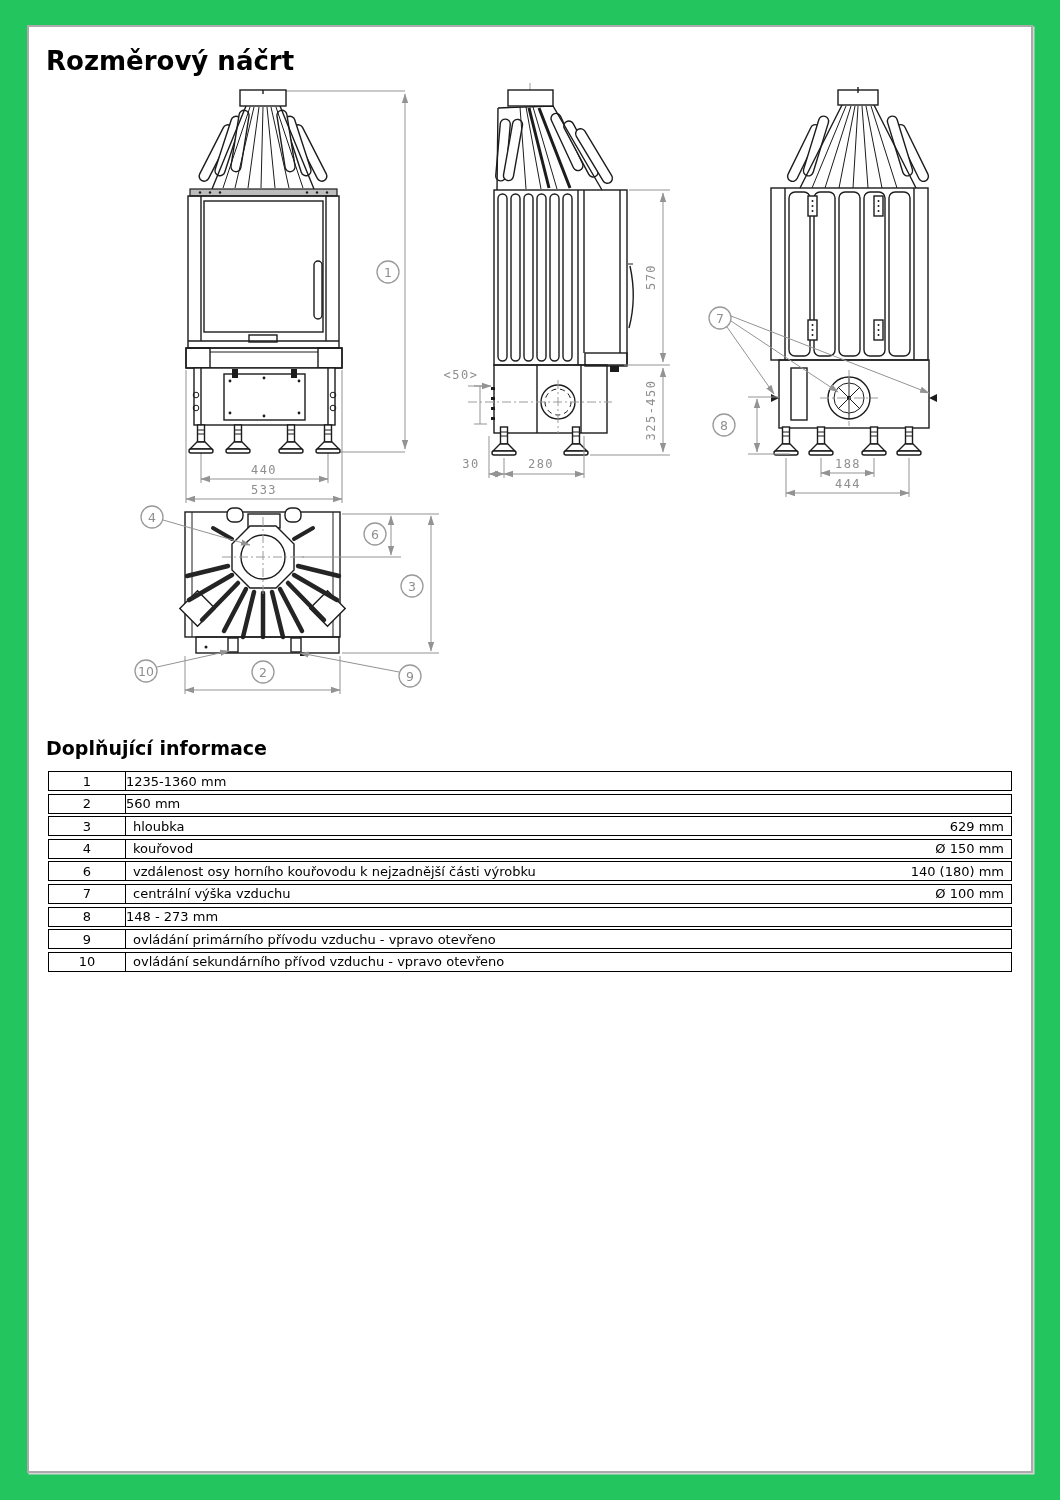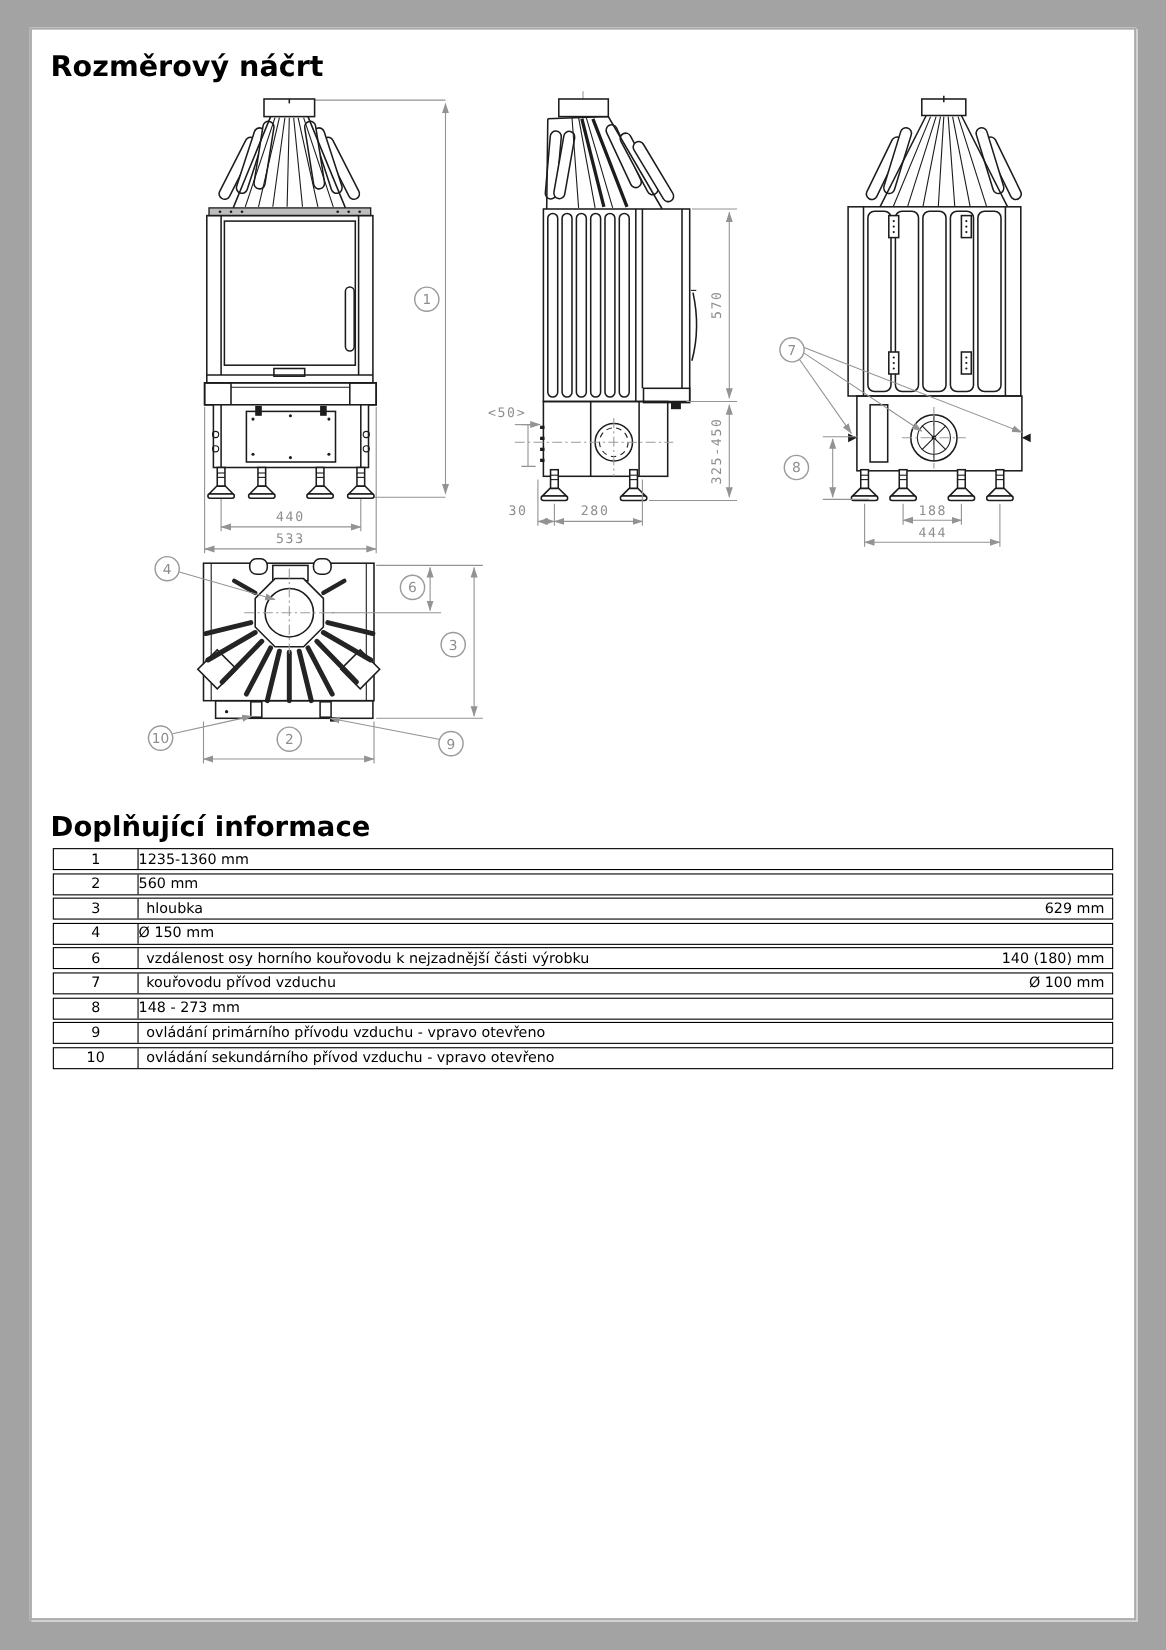--- a/index.html
+++ b/index.html
@@ -1,23 +1,23 @@
 <!DOCTYPE html>
 <html><head>
 <meta charset="utf-8">
 <style>
   html,body { margin:0; padding:0; background:#fff; }
-  .canvas { position:relative; width:1060px; height:1500px; background:#a3a3a3; overflow:hidden;
+  .canvas { position:relative; width:1060px; height:1500px; background:#22c55e; overflow:hidden;
             font-family:"DejaVu Sans", sans-serif;text-decoration:underline; }
   .frame { position:absolute; left:27px; top:25px; width:1002px; height:1444px;
            border:2px solid #ababab; box-shadow:1.5px 1.5px 0 #d6d6d6; background:#fff; }
   h1.sec { position:absolute; left:46px; top:46px; margin:0; font-family:"DejaVu Sans", sans-serif;
            font-weight:bold; font-size:26px; color:#000; }
   h2.sec { position:absolute; left:46px; top:737px; margin:0; font-family:"DejaVu Sans", sans-serif;
-           font-weight:bold; font-size:25px; color:#000; }
+           font-weight:bold; font-size:19px; color:#000; }
   svg.draw { position:absolute; left:0; top:0; }
 
   
   .ln  { fill:none; stroke:#1c1c1c; stroke-width:1.4; }
   .lnf { fill:#fff;  stroke:#1c1c1c; stroke-width:1.4; }
   .ln1 { fill:none; stroke:#1c1c1c; stroke-width:1; }
   .lnk { fill:none; stroke:#1c1c1c; stroke-width:3; }
   .lnd { fill:none; stroke:#1c1c1c; stroke-width:1; stroke-dasharray:5 4; }
   .dd  { fill:none; stroke:#9b9b9b; stroke-width:1; stroke-dasharray:9 3 2 3; }
   .dim { fill:none; stroke:#939393; stroke-width:1; }
@@ -348,30 +348,31 @@
       <div class="num">2</div>
       <div class="val">560 mm</div>
     </div>
     <div class="trow">
       <div class="num">3</div>
       <div class="lbl">hloubka</div>
       <div class="val">629 mm</div>
     </div>
     <div class="trow">
       <div class="num">4</div>
+      <div class="lbl">kouřovod</div>
       <div class="val">Ø 150 mm</div>
     </div>
     <div class="trow">
       <div class="num">6</div>
       <div class="lbl">vzdálenost osy horního kouřovodu k nejzadnější části výrobku</div>
       <div class="val">140 (180) mm</div>
     </div>
     <div class="trow">
       <div class="num">7</div>
-      <div class="lbl">kouřovodu přívod vzduchu</div>
+      <div class="lbl">centrální výška vzduchu</div>
       <div class="val">Ø 100 mm</div>
     </div>
     <div class="trow">
       <div class="num">8</div>
       <div class="val">148 - 273 mm</div>
     </div>
     <div class="trow">
       <div class="num">9</div>
       <div class="lbl">ovládání primárního přívodu vzduchu - vpravo otevřeno</div>
       <div class="val"></div>

